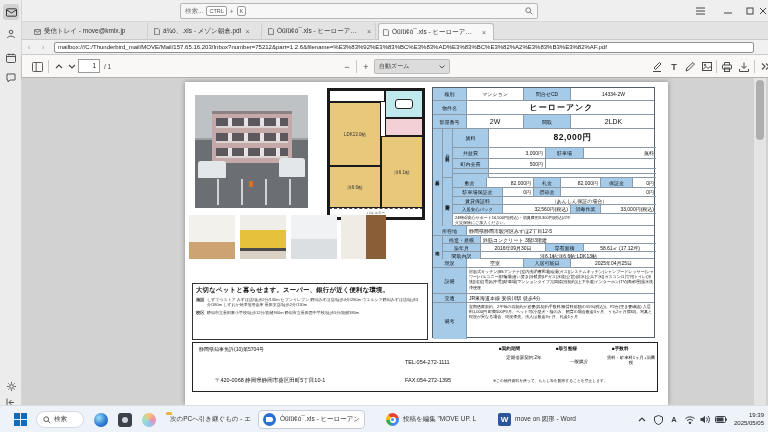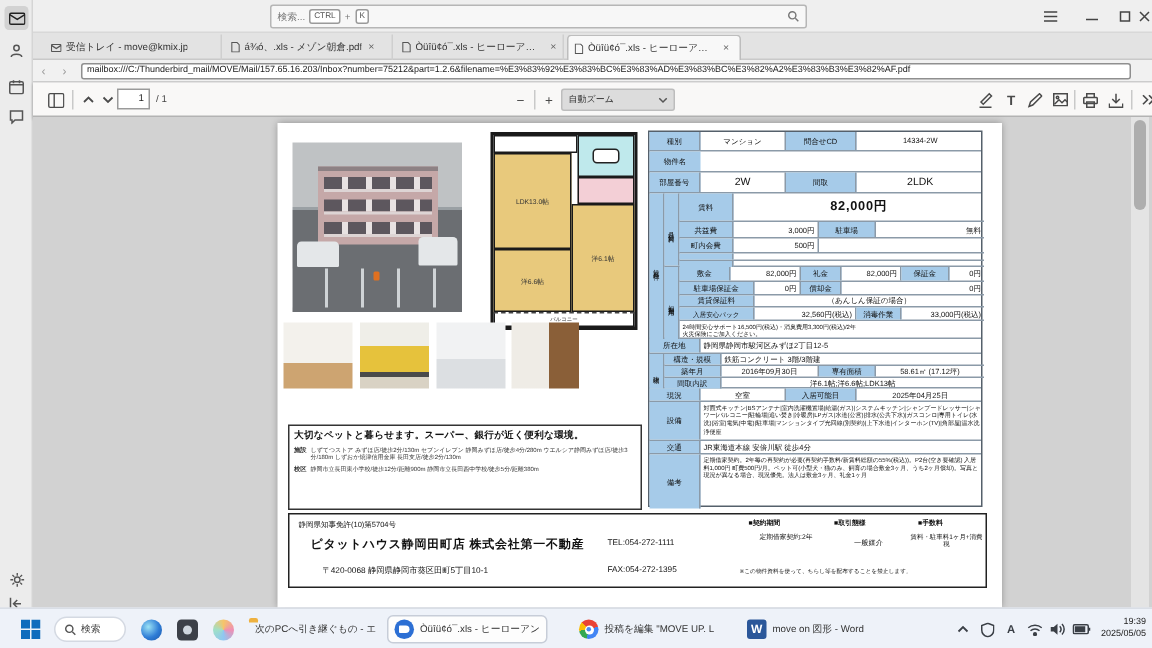--- a/index.html
+++ b/index.html
@@ -356,20 +356,21 @@
 
     <div class="abs" id="ptable">
       <div class="trow" style="height:13px">
         <div class="cell bl" style="width:34px">種別</div>
         <div class="cell" style="width:57px">マンション</div>
         <div class="cell bl" style="width:47px">問合せCD</div>
         <div class="cell" style="width:85px">14334-2W</div>
       </div>
       <div class="trow" style="height:14px">
         <div class="cell bl" style="width:34px">物件名</div>
+        <div class="cell pname" style="width:189px">ヒーローアンク</div>
       </div>
       <div class="trow" style="height:14px">
         <div class="cell bl" style="width:34px">部屋番号</div>
         <div class="cell" style="width:57px;font-size:7px">2W</div>
         <div class="cell bl" style="width:47px">間取</div>
         <div class="cell" style="width:85px;font-size:7px">2LDK</div>
       </div>
 
       <div class="band" style="height:97px">
         <div class="cell bl vt" style="width:10px;height:97px">賃料条件</div>
@@ -483,21 +484,20 @@
         <div class="cell bl" style="width:34px">備考</div>
         <div class="cell tinytxt" style="width:189px">定期借家契約。2年毎の再契約が必要(再契約手数料/新賃料総額の55%(税込))。P2台(空き要確認) 入居料1,000円 町費500円/月。ペット可(小型犬・猫のみ、飼育の場合敷金3ヶ月、うち2ヶ月償却)。写真と現況が異なる場合、現況優先。法人は敷金3ヶ月、礼金1ヶ月</div>
       </div>
     </div>
 
     <div class="abs" id="fbox">
       <div class="abs" style="left:6px;top:3px;font-size:5px">静岡県知事免許(10)第5704号</div>
       <div class="abs fh" style="left:306px;top:3px">■契約期間</div>
       <div class="abs fh" style="left:363px;top:3px">■取引態様</div>
       <div class="abs fh" style="left:419px;top:3px">■手数料</div>
-      <div class="abs" style="left:14px;top:14px;font-size:8px;font-weight:bold;letter-spacing:.5px">ピタットハウス静岡田町店 株式会社第一不動産</div>
       <div class="abs" style="left:212px;top:16px;font-size:5.5px">TEL:054-272-1111</div>
       <div class="abs" style="left:306px;top:12px;width:50px;font-size:4.5px;text-align:center">定期借家契約:2年</div>
       <div class="abs" style="left:363px;top:15px;width:46px;font-size:4.8px;text-align:center">一般媒介</div>
       <div class="abs" style="left:414px;top:12px;width:48px;font-size:4.3px;text-align:center">賃料・駐車料1ヶ月+消費税</div>
       <div class="abs" style="left:22px;top:34px;font-size:5.5px">〒420-0068 静岡県静岡市葵区田町5丁目10-1</div>
       <div class="abs" style="left:212px;top:34px;font-size:5.5px">FAX:054-272-1395</div>
       <div class="abs" style="left:300px;top:35px;width:162px;font-size:3.8px">※この物件資料を使って、ちらし等を配布することを禁止します。</div>
     </div>
   </div>
 </div>

